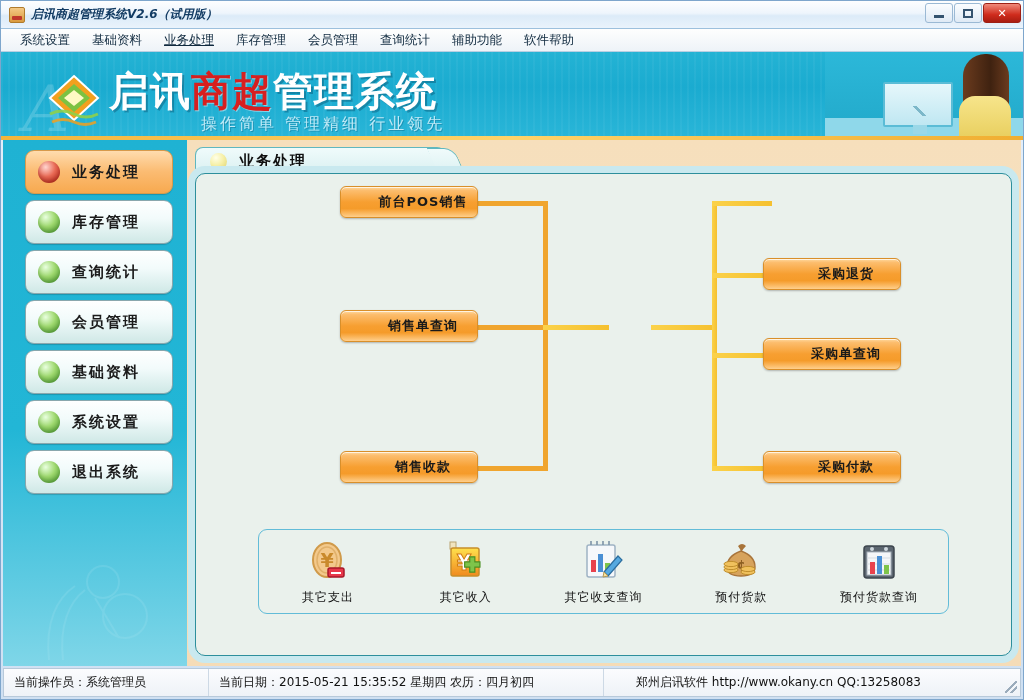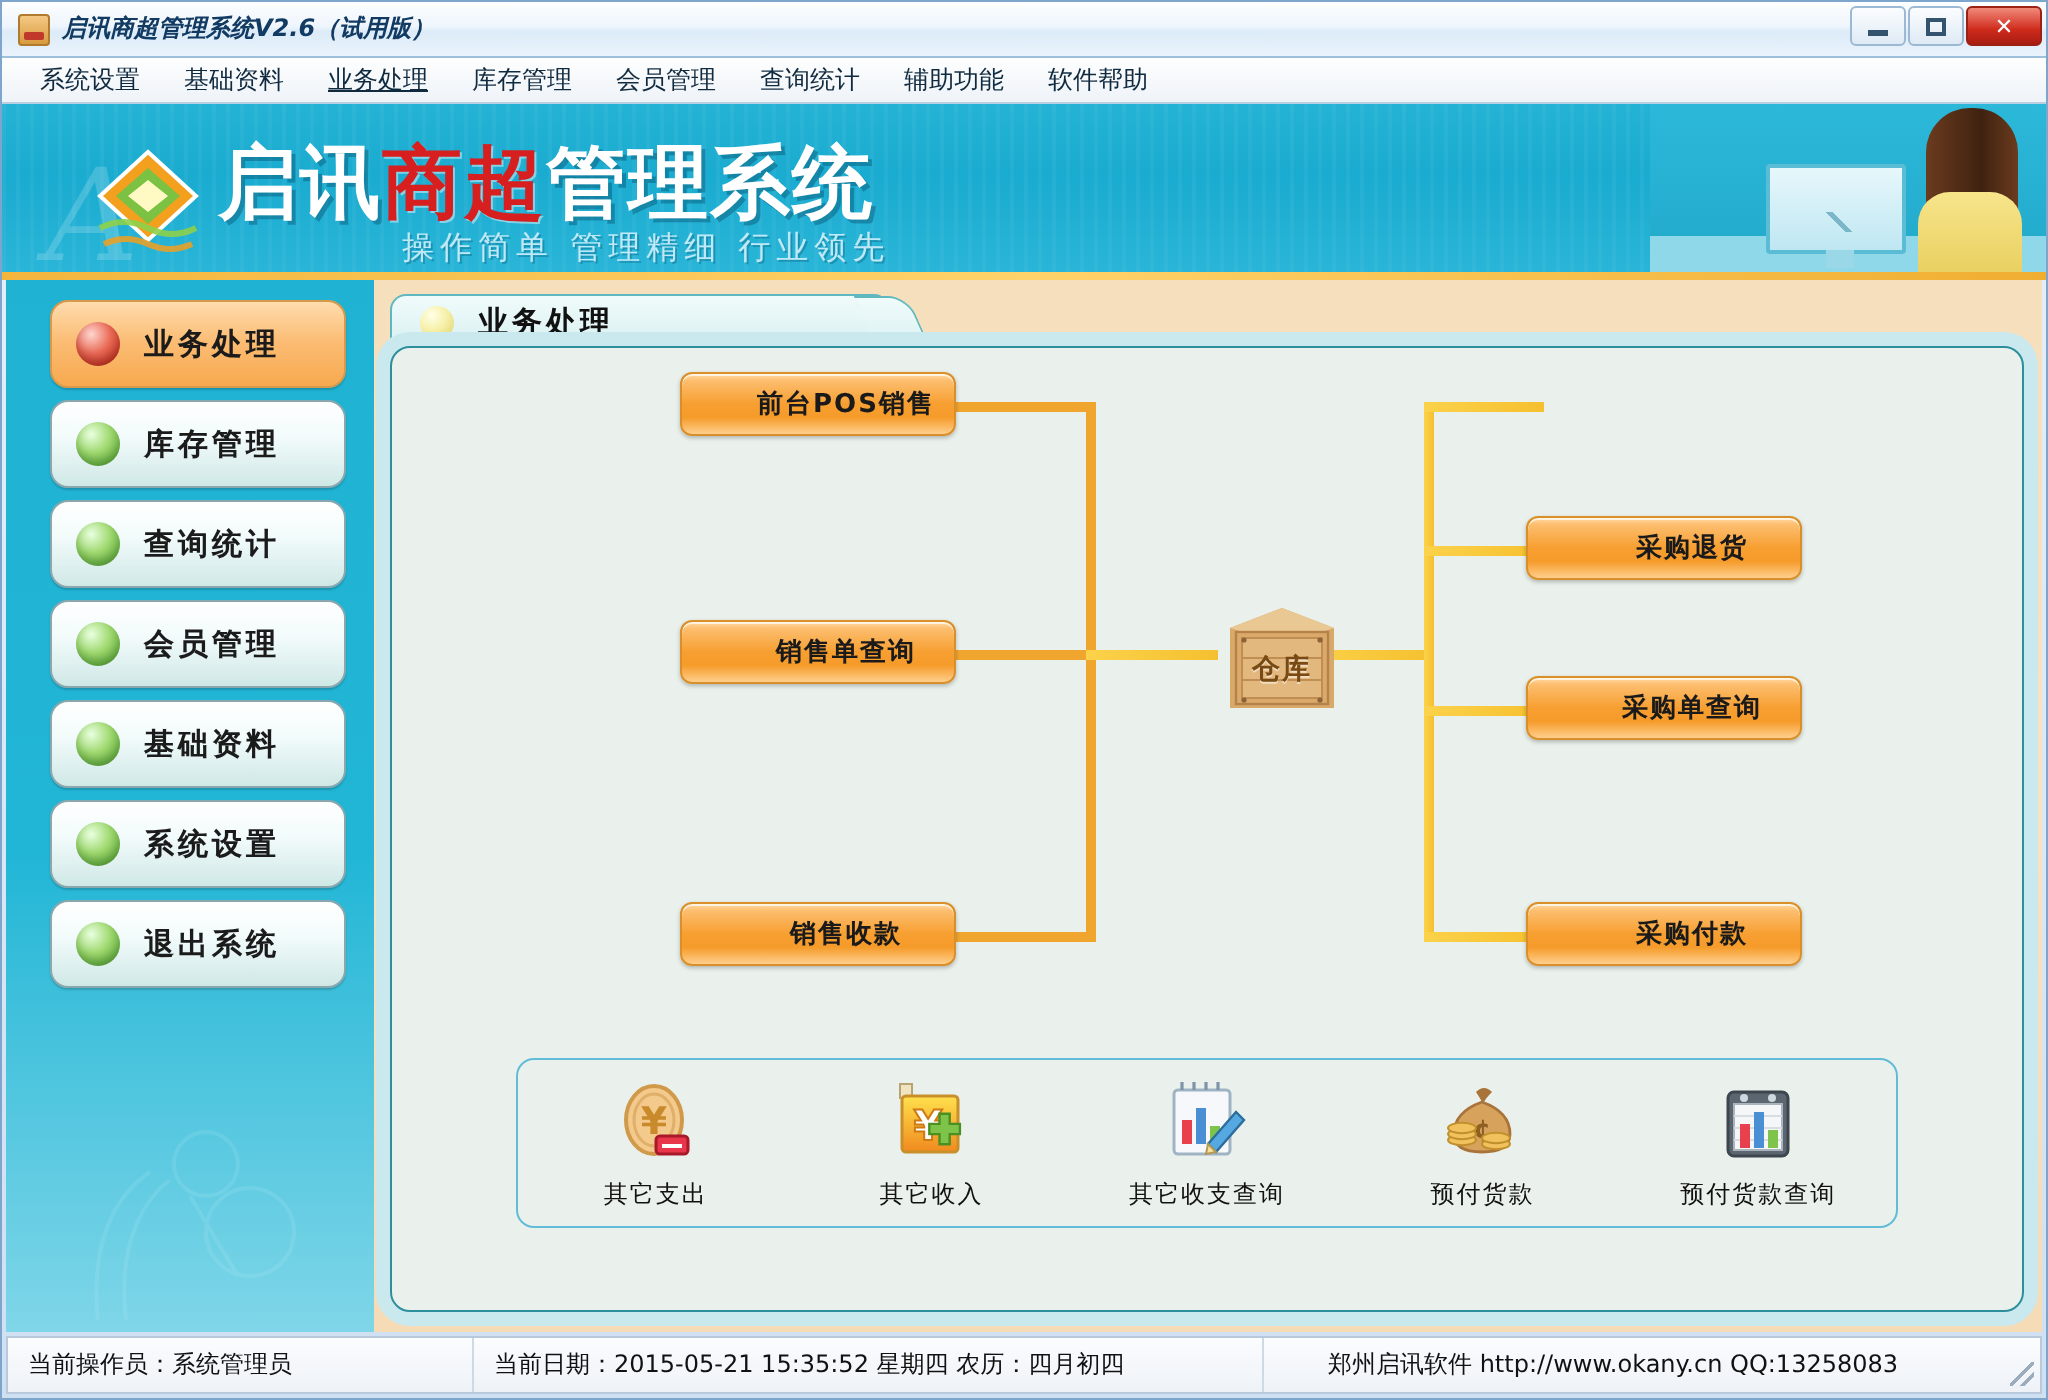--- a/index.html
+++ b/index.html
@@ -241,21 +241,21 @@
   .statusbar{
     position:absolute; left:2px; right:2px; bottom:2px; height:29px;
     background: linear-gradient(#fbfcfe,#eef2f7);
     border:1px solid #b7c9da;
     display:flex; align-items:center;
   }
   .st-cell{
     height:100%; display:flex; align-items:center; padding:0 10px;
     font-size:12px; color:#111; border-right:1px solid #cdd9e5; white-space:nowrap;
   }
-  .st-cell.c1{ width:233px;font-family:Liberation Mono, monospace; }
+  .st-cell.c1{ width:205px;font-family:Liberation Mono, monospace; }
   .st-cell.c2{ width:395px; }
   .st-cell.c3{ flex:1; border-right:none; padding-left:32px; }
   .grip{
     position:absolute; right:3px; bottom:3px; width:12px; height:12px;
     background:
       linear-gradient(135deg, transparent 45%, #9bacbc 45%, #9bacbc 55%, transparent 55%),
       linear-gradient(135deg, transparent 70%, #9bacbc 70%, #9bacbc 80%, transparent 80%);
   }
 </style>
 </head>
@@ -387,35 +387,20 @@
         <div class="conn y" style="left:516px; top:292px; width:60px; height:5px;"></div>
 
         <div class="fbtn" style="left:144px; top:12px;">前台POS销售</div>
         <div class="fbtn" style="left:144px; top:136px;">销售单查询</div>
         <div class="fbtn" style="left:144px; top:277px;">销售收款</div>
 
         <div class="fbtn" style="left:567px; top:84px;">采购退货</div>
         <div class="fbtn" style="left:567px; top:164px;">采购单查询</div>
         <div class="fbtn" style="left:567px; top:277px;">采购付款</div>
 
-        <div class="crate" style="left:413px; top:122px;">
-          <svg viewBox="0 0 64 64" width="64" height="64">
-            <polygon points="6,18 32,8 58,18 58,58 6,58" fill="#d9a969"></polygon>
-            <polygon points="6,18 32,8 58,18 32,26" fill="#e9c893"></polygon>
-            <rect x="9" y="20" width="46" height="36" fill="#dba96a" stroke="#b5834a" stroke-width="1.2"></rect>
-            <rect x="12" y="23" width="40" height="30" fill="#e3b87e" stroke="#c08d52" stroke-width="1"></rect>
-            <line x1="12" y1="33" x2="52" y2="33" stroke="#c08d52" stroke-width="1"></line>
-            <line x1="12" y1="44" x2="52" y2="44" stroke="#c08d52" stroke-width="1"></line>
-            <circle cx="13" cy="24" r="1.3" fill="#8b6336"></circle>
-              <circle cx="51" cy="24" r="1.3" fill="#8b6336"></circle>
-            <circle cx="13" cy="54" r="1.3" fill="#8b6336"></circle>
-              <circle cx="51" cy="54" r="1.3" fill="#8b6336"></circle>
-          </svg>
-          <div class="crate-label">仓库</div>
-        </div>
       </div>
 
       <div class="iconbar">
 
         <div class="icon-cell">
           <div class="icon-art">
             <svg width="44" height="44" viewBox="0 0 44 44">
               <ellipse cx="21" cy="20" rx="14" ry="17" fill="#f3c98c" stroke="#d09a4a" stroke-width="2"></ellipse>
               <ellipse cx="21" cy="20" rx="10" ry="13" fill="none" stroke="#e0b06a" stroke-width="1.5"></ellipse>
               <text x="21" y="27" font-size="19" font-weight="bold" fill="#c98a2c" text-anchor="middle" font-family="DejaVu Sans, sans-serif">¥</text>

